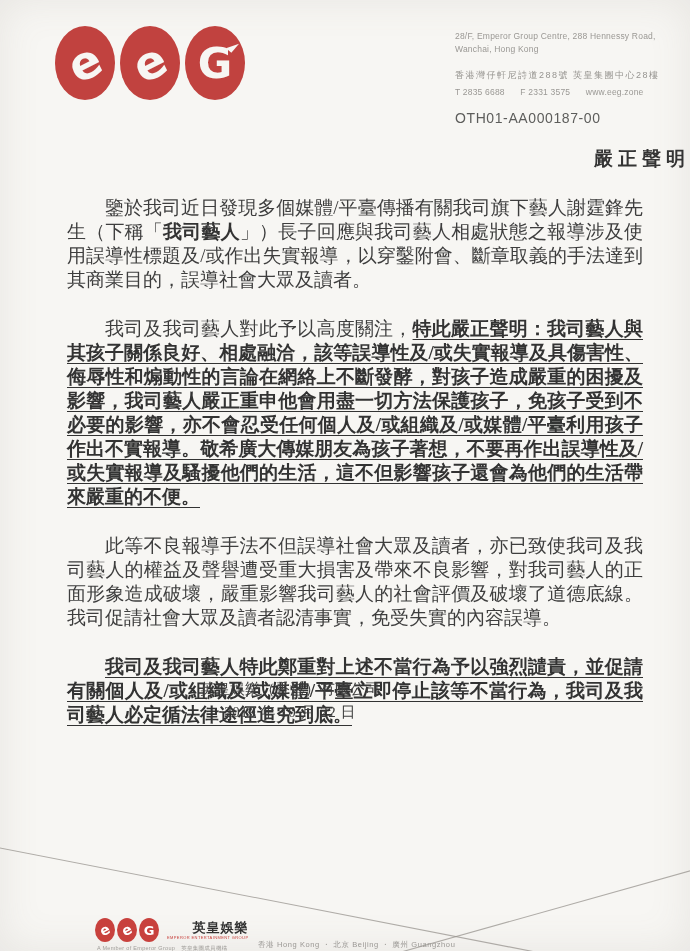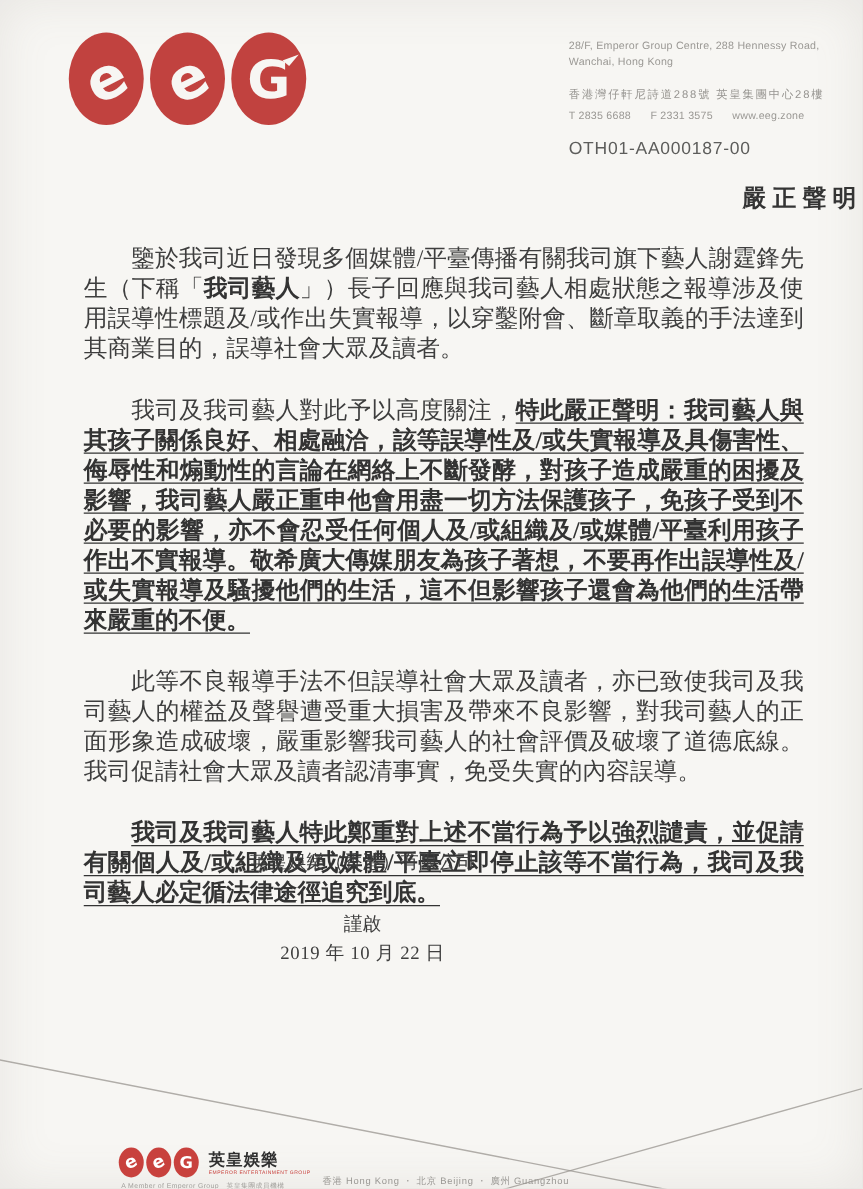--- a/index.html
+++ b/index.html
@@ -50,21 +50,21 @@
   .folds{position:absolute; left:0; top:0; width:690px; height:951px; pointer-events:none;}
   
   .footer{position:absolute; left:0; top:912px; width:690px; height:39px;
           font-family:"Liberation Sans","DejaVu Sans",sans-serif;}
   .mini-logo{position:absolute; left:95px; top:6px; display:flex; gap:2px; align-items:center;}
   .mini-disc{position:relative; width:20px; height:24px; border-radius:50%;
         background:#c8413d; display:flex; align-items:center; justify-content:center;}
   .mini-disc .letter{color:#fff; font-family:"DejaVu Sans",sans-serif; font-weight:bold;
         font-size:14px; line-height:1; transform:rotate(-27deg);}
   .mini-disc.gdisc .letter{transform:none; font-size:13px;}
-  .brand{margin-left:6px;}
+  .brand{margin-left:6px;text-align:right;}
   .brand-zh{font-size:13px; font-weight:bold; color:#2f2f2f; letter-spacing:1px; line-height:14px;}
   .brand-en{font-size:4px; color:#c8413d; letter-spacing:.4px; line-height:5px;}
   .member{position:absolute; left:97px; top:33px; font-size:5.5px; color:#a09e9a; letter-spacing:.3px;}
   .member span{margin-right:6px;}
   .cities{position:absolute; left:258px; top:28px; font-size:7.5px; color:#9a9894; letter-spacing:.6px;}
 </style>
 </head>
 <body>
 
 <div class="page">
@@ -99,21 +99,20 @@
 
   <main class="content">
     <p><span>鑒於我司近日發現多個媒體/平臺傳播有關我司旗下藝人謝霆鋒先生（下稱「</span><span class="b">我司藝人</span><span>」）長子回應與我司藝人相處狀態之報導涉及使用誤導性標題及/或作出失實報導，以穿鑿附會、斷章取義的手法達到其商業目的，誤導社會大眾及讀者。</span></p>
     <p><span>我司及我司藝人對此予以高度關注，</span><span class="bu">特此嚴正聲明：我司藝人與其孩子關係良好、相處融洽，該等誤導性及/或失實報導及具傷害性、侮辱性和煽動性的言論在網絡上不斷發酵，對孩子造成嚴重的困擾及影響，我司藝人嚴正重申他會用盡一切方法保護孩子，免孩子受到不必要的影響，亦不會忍受任何個人及/或組織及/或媒體/平臺利用孩子作出不實報導。敬希廣大傳媒朋友為孩子著想，不要再作出誤導性及/或失實報導及騷擾他們的生活，這不但影響孩子還會為他們的生活帶來嚴重的不便。</span></p>
     <p><span>此等不良報導手法不但誤導社會大眾及讀者，亦已致使我司及我司藝人的權益及聲譽遭受重大損害及帶來不良影響，對我司藝人的正面形象造成破壞，嚴重影響我司藝人的社會評價及破壞了道德底線。我司促請社會大眾及讀者認清事實，免受失實的內容誤導。</span></p>
     <p><span class="bu">我司及我司藝人特此鄭重對上述不當行為予以強烈譴責，並促請有關個人及/或組織及/或媒體/平臺立即停止該等不當行為，我司及我司藝人必定循法律途徑追究到底。</span></p>
   </main>
 
   <div class="signature">
     <div class="company">英皇娛樂（香港）有限公司</div>
-    <div class="closing">謹啟</div>
     <div class="date">2019 年 10 月 22 日</div>
   </div>
 
   <svg class="folds" viewBox="0 0 690 951" xmlns="http://www.w3.org/2000/svg">
     <line x1="-10" y1="846" x2="700" y2="984" stroke="#98948f" stroke-width="1.1" opacity="0.75"></line>
     <line x1="700" y1="868" x2="330" y2="972" stroke="#98948f" stroke-width="1.1" opacity="0.75"></line>
   </svg>
 
   <div class="footer">
     <div class="mini-logo">

